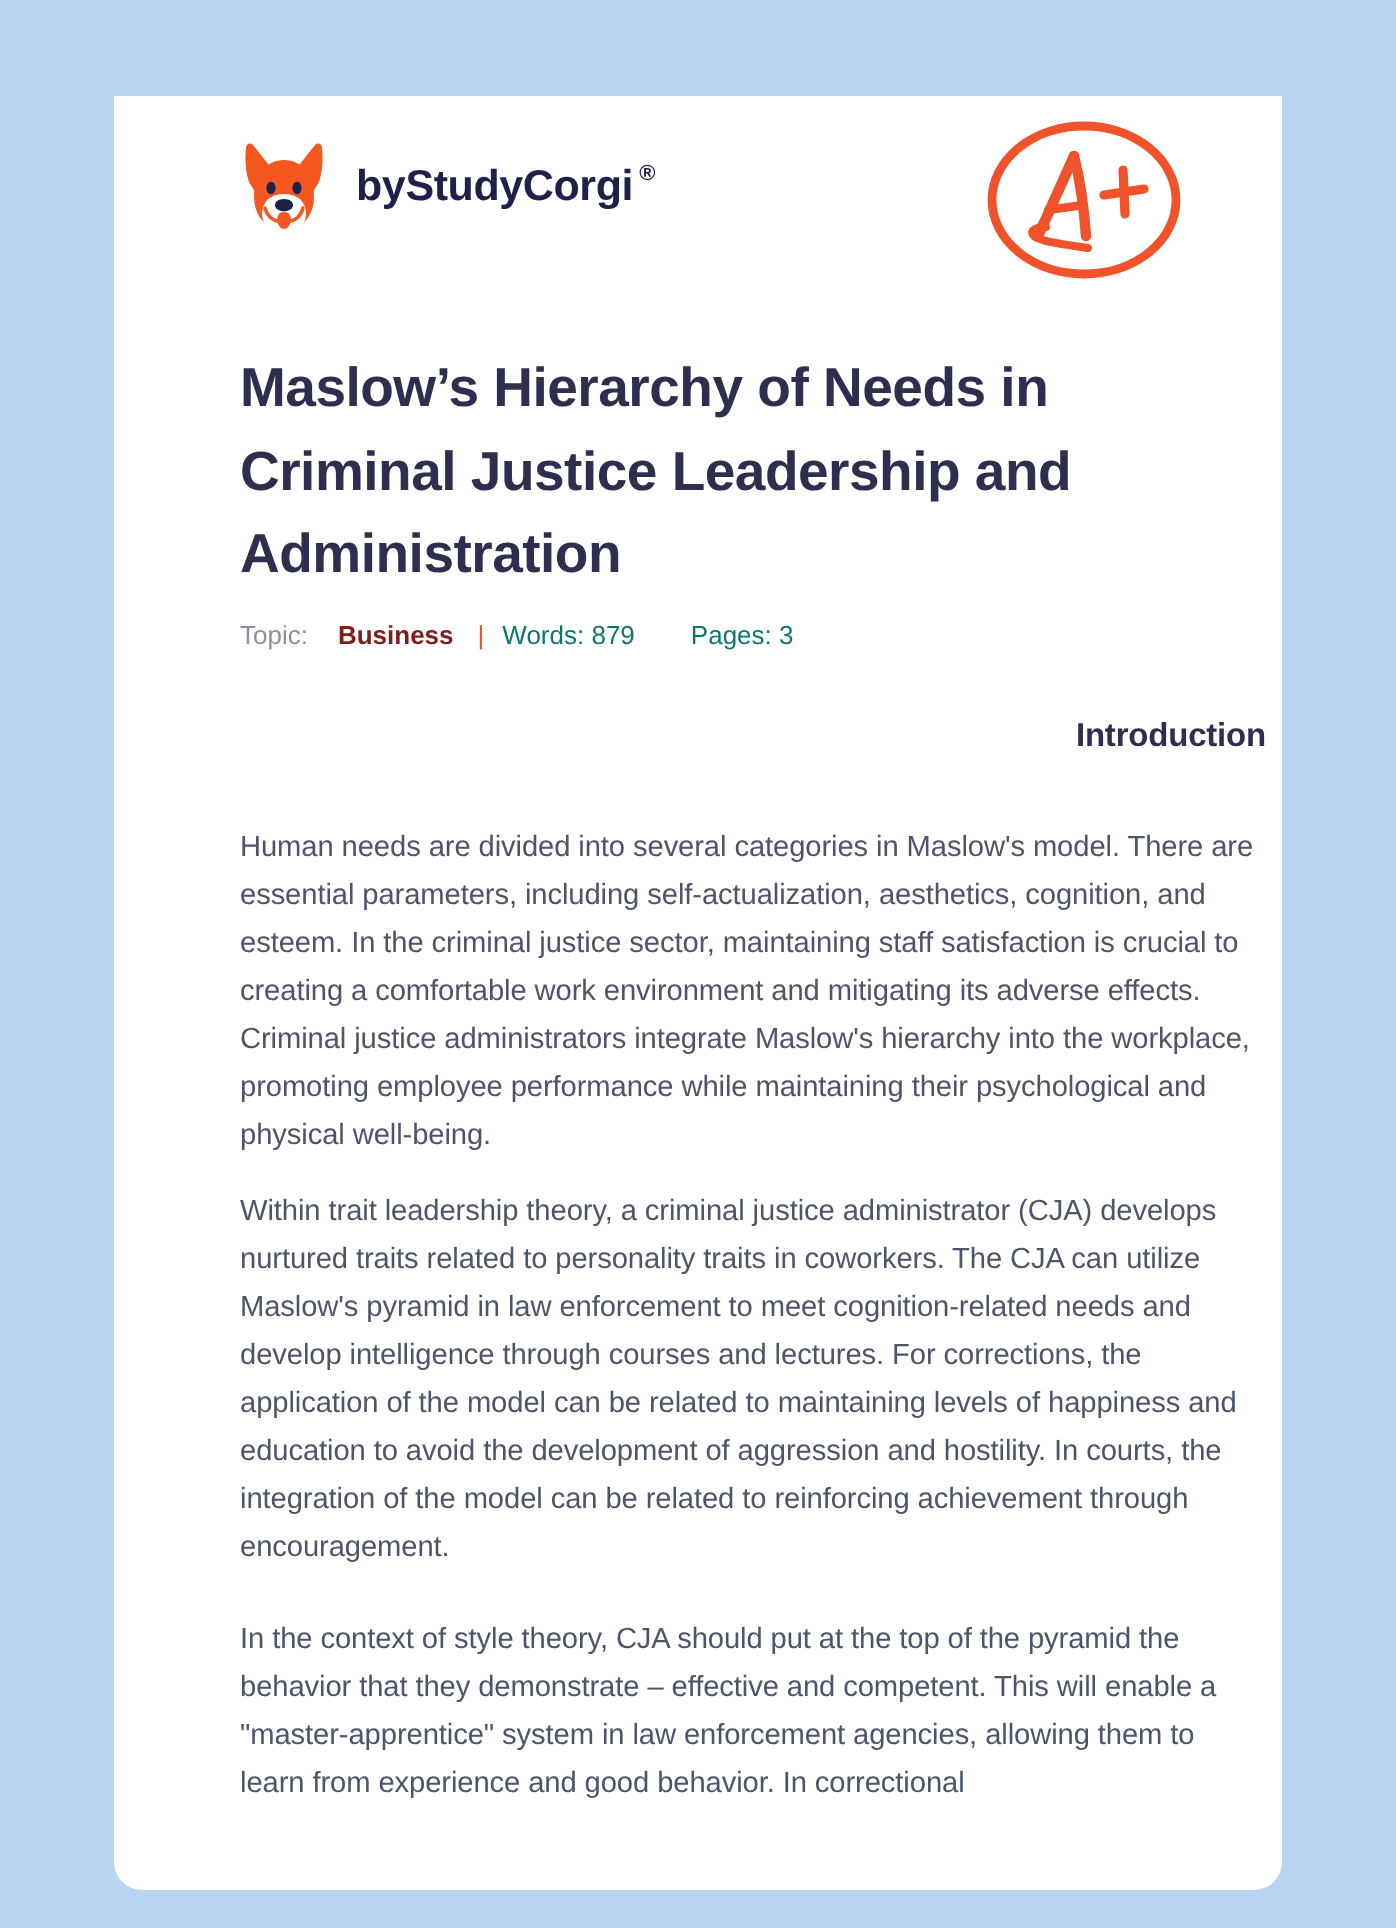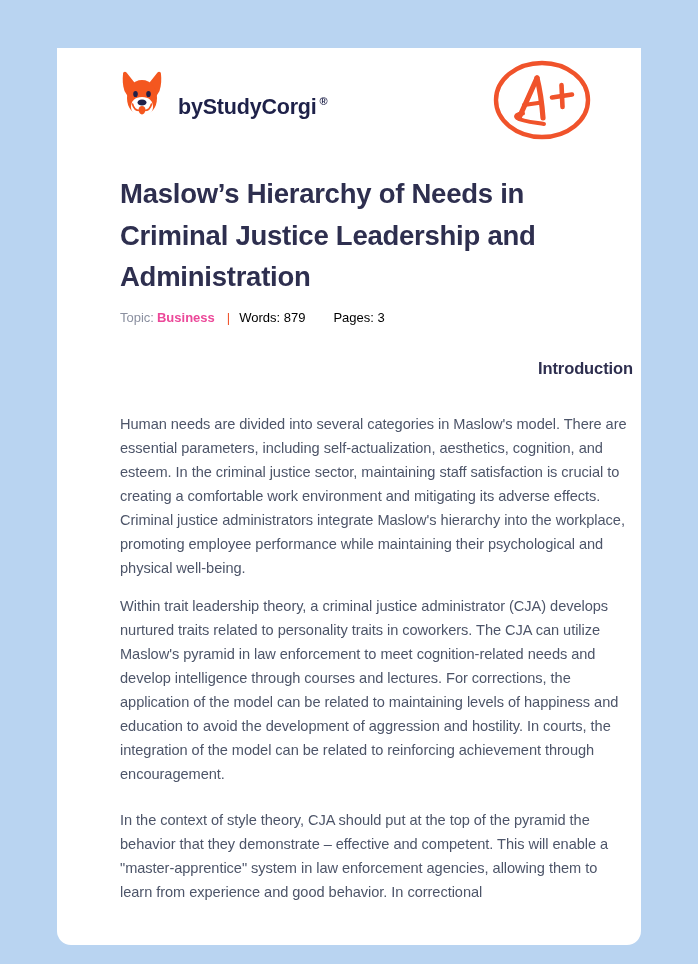--- a/index.html
+++ b/index.html
@@ -33,21 +33,21 @@
     top: 0;
     width: 584px;
     height: 112px;
   }
 
   .brand-block {
     position: absolute;
     left: 63px;
     top: 22px;
     display: flex;
-    align-items: flex-end;
+    align-items: center;
     gap: 14px;
   }
 
   .corgi-logo {
     width: 44px;
     height: 48px;
     display: block;
   }
 
   .brand-wordmark {
@@ -96,31 +96,31 @@
     position: absolute;
     left: 63px;
     top: 263px;
     font-size: 13px;
     color: #8b90a0;
     white-space: nowrap;
     line-height: 1;
   }
   .doc-meta .meta-label { color: #8b90a0; }
   .doc-meta .meta-topic-value {
-    color: #ec4899;
-    font-weight: bold;
-    margin-left: 3px;
+    color: #7f1d1d;
+    font-weight: bold;
+    margin-left: 15px;
   }
   .doc-meta .meta-sep {
     color: #f0532b;
     margin: 0 9px 0 12px;
   }
   .doc-meta .meta-words,
   .doc-meta .meta-pages {
-    color: #000000;
+    color: #0f766e;
   }
   .doc-meta .meta-pages { margin-left: 28px; }
 
   
   .doc-body {
     position: absolute;
     left: 63px;
     top: 298px;
     width: 513px;
   }

